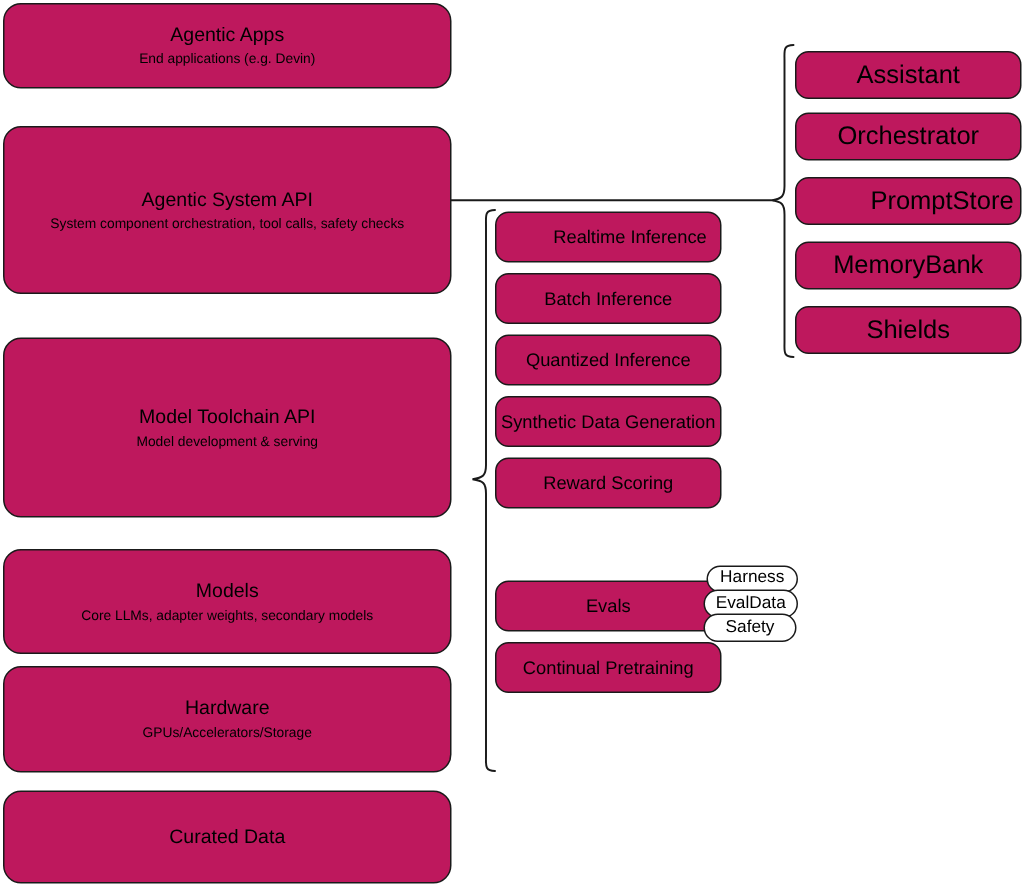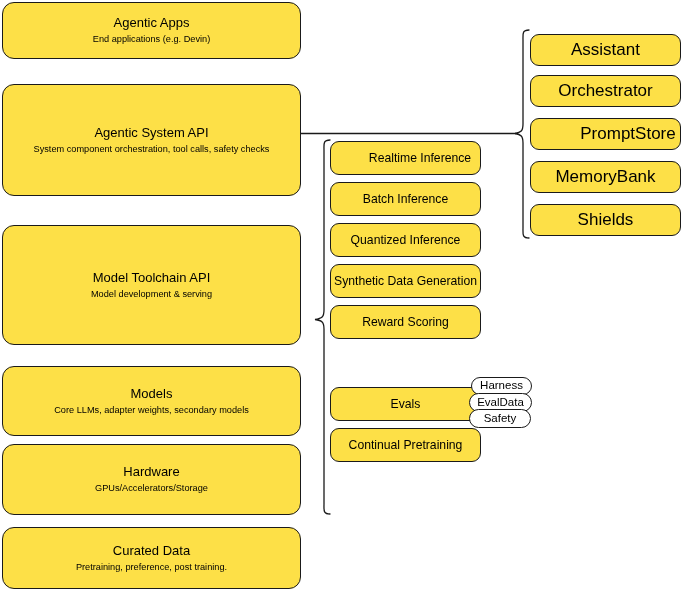--- a/index.html
+++ b/index.html
@@ -17,21 +17,21 @@
     height: 591px;
     overflow: hidden;
     background: #ffffff;
   }
 
   
   .box {
     position: absolute;
     box-sizing: border-box;
     border: 1.3px solid #1a1a1a;
-    background: #fde047;
+    background: #be185d;
     border-radius: 12px;
     display: flex;
     flex-direction: column;
     align-items: center;
     justify-content: center;
     text-align: center;
   }
   .box .title {
     font-size: 13px;
     line-height: 16px;
@@ -120,21 +120,20 @@
     <div class="subtitle">Core LLMs, adapter weights, secondary models</div>
   </div>
 
   <div class="box layer-box" style="top:444px;height:71px;">
     <div class="title">Hardware</div>
     <div class="subtitle">GPUs/Accelerators/Storage</div>
   </div>
 
   <div class="box layer-box" style="top:527px;height:62px;">
     <div class="title">Curated Data</div>
-    <div class="subtitle">Pretraining, preference, post training.</div>
   </div>
 
   <svg class="connector" style="left:300px;top:126px;" width="222" height="16">
     <line x1="0" y1="7.5" x2="216" y2="7.5" stroke="#1a1a1a" stroke-width="1.3"></line>
   </svg>
 
   <svg class="brace" style="left:508px;top:28px;" width="24" height="214">
     <path d="M 21 2 C 14 2, 15 6, 15 12 L 15 96 C 15 103, 13 104.5, 7 105.5 C 13 106.5, 15 108, 15 115 L 15 200 C 15 206, 14 210, 21 210" fill="none" stroke="#1a1a1a" stroke-width="1.3" stroke-linecap="round"></path>
   </svg>
 

